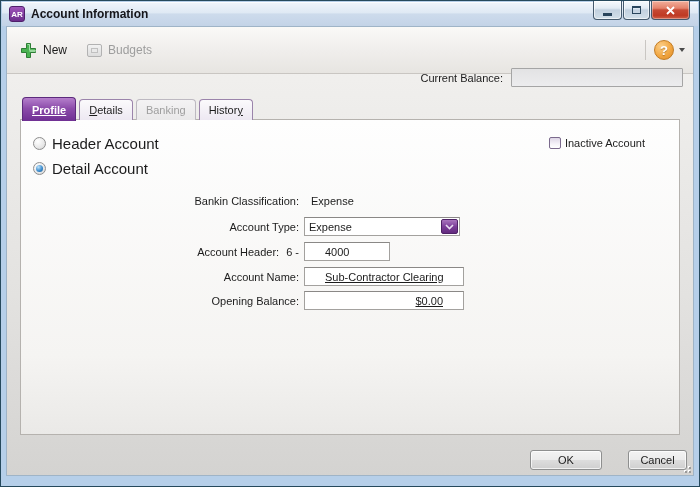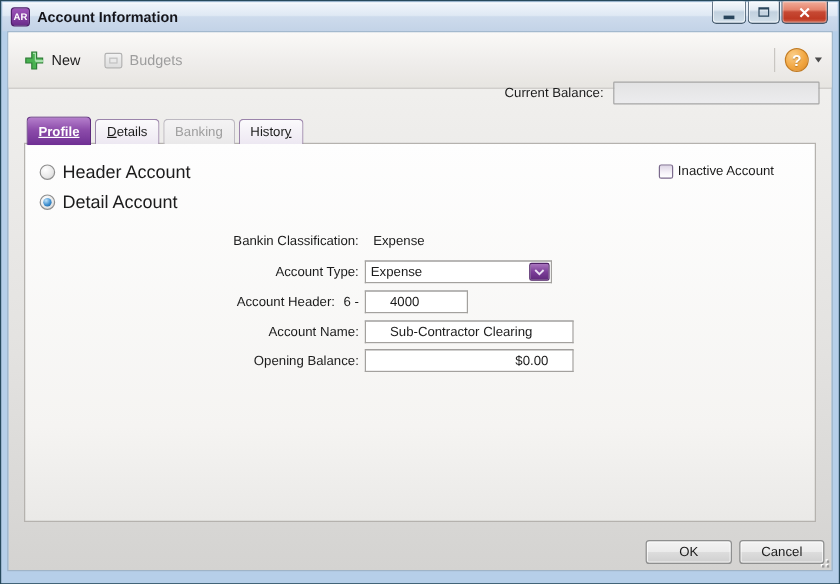--- a/index.html
+++ b/index.html
@@ -116,37 +116,37 @@
   }
   
   .frow{ position:absolute; left:0; display:flex; align-items:center; font-size:11px; }
   .flabel{ width:278px; text-align:right; display:flex; justify-content:flex-end; align-items:center; }
   .fprefix{ margin-left:7px; }
   .fvalue-static{ margin-left:12px; }
   .tfield{
     height:19px; margin-left:5px; border:1px solid #a3a19e; border-top-color:#8a8886;
     background:#fff; font-size:11px; padding:0 20px; font-family:"Liberation Sans", sans-serif; color:#1c1c1c;
   }
-  .w-wide{ width:174px; } .w-num{ width:86px; } .t-right{ text-align:right; }
+  .w-wide{ width:160px;text-decoration:underline; } .w-num{ width:86px; } .t-right{ text-align:right; }
   .dropdown{ position:relative; margin-left:5px; width:156px; height:19px; border:1px solid #a3a19e; border-top-color:#8a8886; background:#fff; display:flex; align-items:center; }
   .dd-text{ padding-left:4px; font-size:11px; }
   .dd-btn{
     position:absolute; right:1px; top:1px; bottom:1px; width:17px; border-radius:2px;
     background:linear-gradient(#a975be,#7c3f99 50%,#622a7e);
     border:1px solid #4e2166; display:flex; align-items:center; justify-content:center;
   }
   
   .footer{ position:absolute; right:6px; bottom:5px; display:flex; gap:6px; }
   .btn{
     width:72px; height:20px; font-size:11px; font-family:"Liberation Sans", sans-serif;
     border:1px solid #8e8f8f; border-radius:3px; color:#1c1c1c;
     background:linear-gradient(#f3f3f3,#ebebeb 50%,#dddddd 50%,#cfcfcf);
     box-shadow:inset 0 0 0 1px rgba(255,255,255,.7); cursor:default;
   }
-  .btn.cancel{ width:71px; }
+  .btn.cancel{ width:59px;margin-left:20px; }
   .grip{ position:absolute; right:2px; bottom:2px; width:9px; height:9px; }
   .grip i{ position:absolute; width:2px; height:2px; background:#9a9a9a; box-shadow:-1px -1px 0 #fff; }
   .grip i:nth-child(1){ right:0; bottom:0; } .grip i:nth-child(2){ right:4px; bottom:0; }
   .grip i:nth-child(3){ right:0; bottom:4px; }
 </style>
 </head>
 <body>
 
 <div class="window">
 

